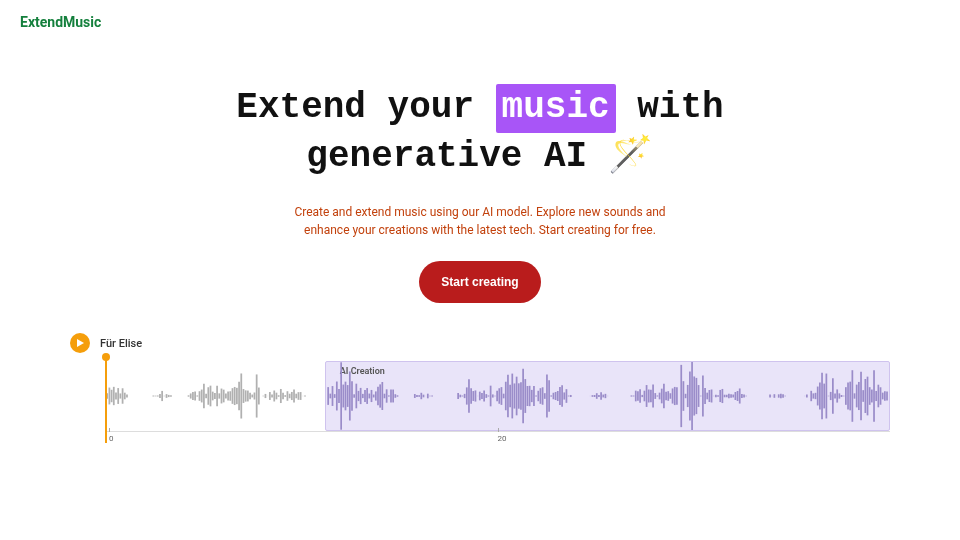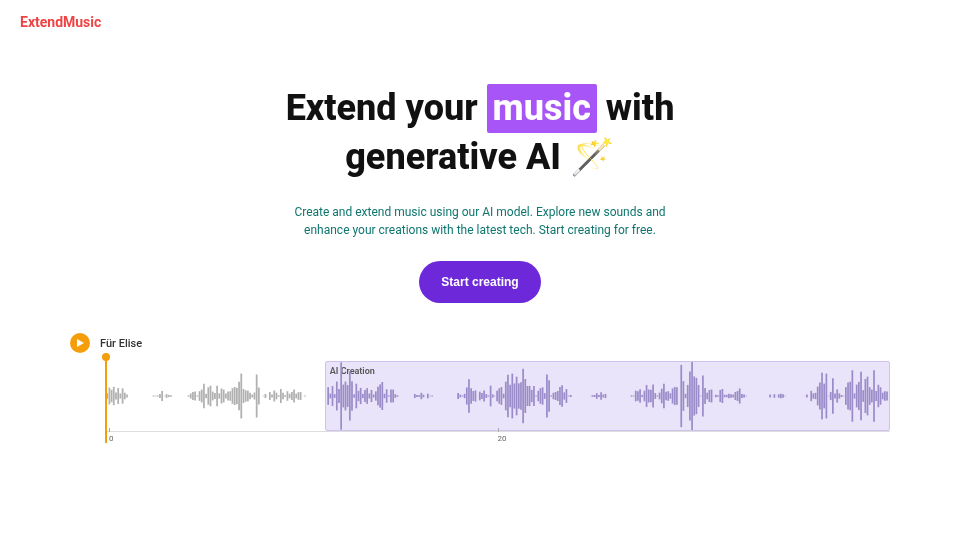--- a/index.html
+++ b/index.html
@@ -9,55 +9,56 @@
       width: 960px;
       height: 540px;
       overflow: hidden;
     }
     .header {
       padding: 14px 20px;
     }
     .logo {
       font-weight: 700;
       font-size: 14px;
-      color: #ef4444;
+      color: #15803d;
     }
     .hero {
       margin-top: 40px;
       text-align: center;
     }
     .hero-title {
       font-size: 36px;
       font-weight: 800;
       color: #111;
       line-height: 1.35;
       max-width: 520px;
       margin: 4px auto;
+      font-family: Liberation Mono, monospace;
     }
     .hl {
       background: #a855f7;
       color: #fff;
       padding: 0 6px;
       border-radius: 2px;
       display: inline-block;
     }
     .hero-sub {
       margin-top: 22px;
       font-size: 12px;
-      color: #0f766e;
+      color: #c2410c;
       max-width: 400px;
       margin-left: auto;
       margin-right: auto;
       line-height: 1.5;
     }
     .cta-wrap {
       margin-top: 22px;
     }
     .cta-btn {
-      background: #6d28d9;
+      background: #b91c1c;
       color: #fff;
       border: none;
       padding: 14px 22px;
       border-radius: 999px;
       font-size: 12px;
       font-weight: 600;
       cursor: pointer;
     }
     .cta-note {
       margin-top: 12px;
@@ -131,21 +132,21 @@
     .ai-zone {
       width: 72%;
       background: #e9e4f9;
       border: 1px solid #cfc3ee;
       border-radius: 2px;
       position: relative;
     }
     .ai-label {
       position: absolute;
       top: 4px;
-      left: 4px;
+      left: 14px;
       font-size: 9px;
       font-weight: 600;
       color: #555;
     }
     .wave-svg {
       position: absolute;
       top: 0; left: 0; width: 100%; height: 100%;
     }
     .tick-row {
       position: relative;

